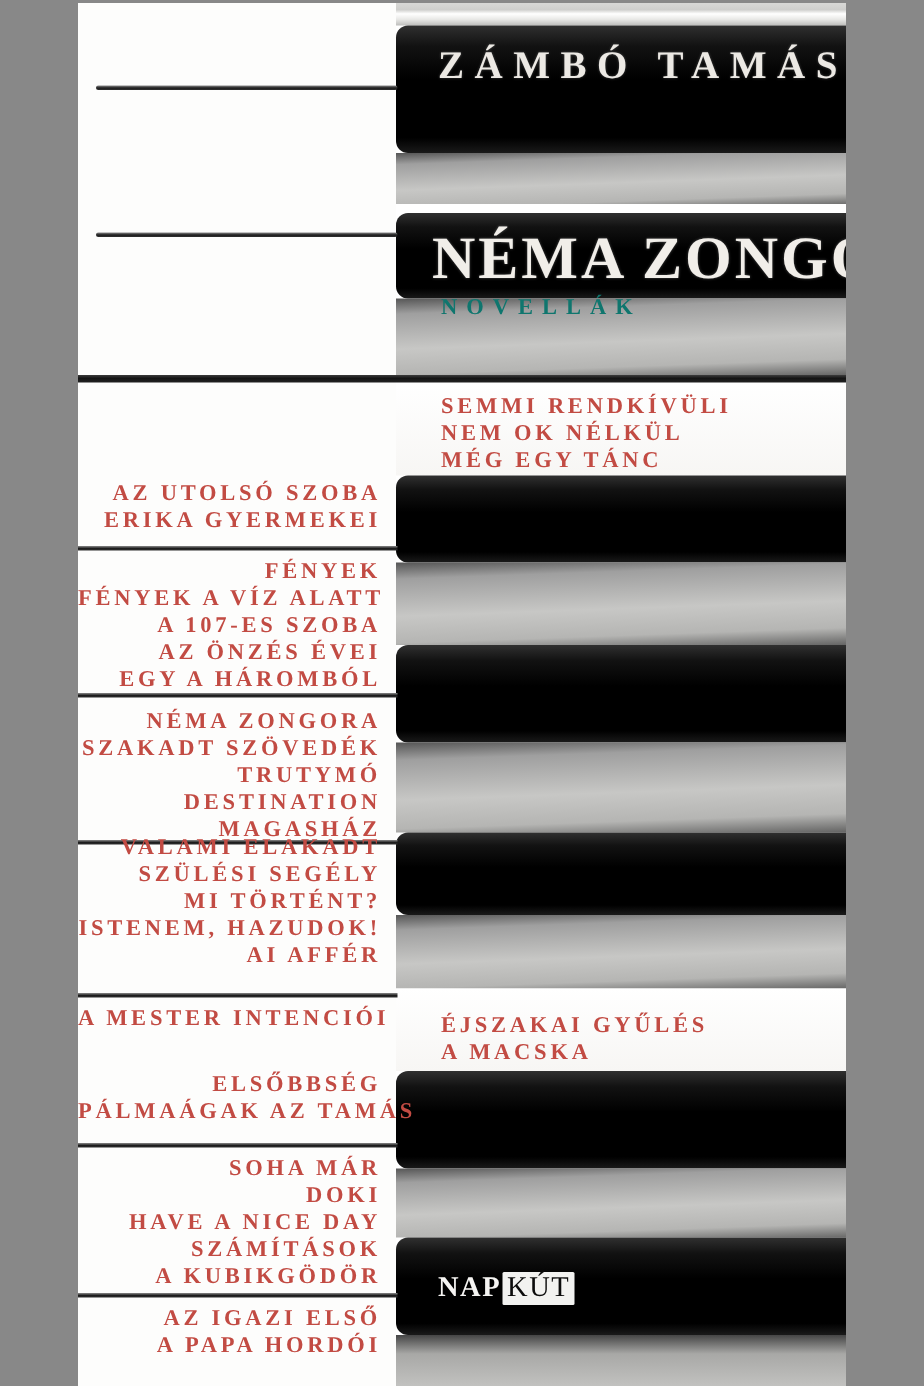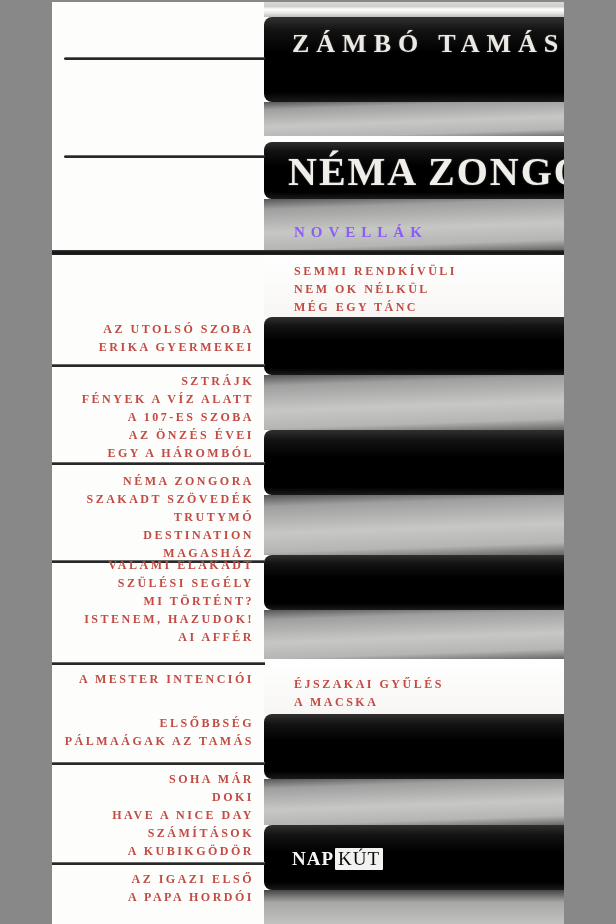--- a/index.html
+++ b/index.html
@@ -33,29 +33,29 @@
     position:absolute;left:240px;top:27px;
     font-size:26px;font-weight:700;letter-spacing:7px;
     color:#ece9e4;white-space:nowrap;text-shadow:0 0 2px rgba(255,255,255,.25);
   }
   .title{
     position:absolute;left:236px;top:146px;
     font-size:40px;font-weight:700;letter-spacing:2px;
     color:#f1eee9;white-space:nowrap;text-shadow:0 0 2px rgba(255,255,255,.3);
   }
   .subtitle{
-    position:absolute;left:242px;top:222px;
+    position:absolute;left:242px;top:195px;
     font-size:15px;font-weight:700;letter-spacing:6px;
-    color:#8b5cf6;white-space:nowrap;
+    color:#0f766e;white-space:nowrap;
   }
   .red-block{position:absolute;}
   .red-block.left{left:0;width:202px;text-align:right;}
   .red-block.right{left:242px;text-align:left;}
   .red-line{
-    font-size:12px;font-weight:700;line-height:18px;letter-spacing:2.5px;
+    font-size:15px;font-weight:700;line-height:18px;letter-spacing:2.5px;
     color:#c24b43;white-space:nowrap;
   }
   
   .logo{position:absolute;left:240px;top:846px;display:flex;align-items:flex-start;}
   .logo .nap{font-size:19px;font-weight:700;letter-spacing:1px;color:#f5f4f2;}
   .logo .kut{font-size:19px;font-weight:400;letter-spacing:1px;color:#0c0c0c;
     background:#f2f2f0;padding:0 3px;margin-left:1px;border-radius:1px;}
 </style>
 </head>
 <body>
@@ -94,21 +94,21 @@
 
   <div class="author">ZÁMBÓ TAMÁS</div>
   <div class="title">NÉMA ZONGORA</div>
   <div class="subtitle">NOVELLÁK</div>
 
   <div class="red-block left" style="top:318px">
     <div class="red-line">AZ UTOLSÓ SZOBA</div>
     <div class="red-line">ERIKA GYERMEKEI</div>
   </div>
   <div class="red-block left" style="top:370px">
-    <div class="red-line">SZTRÁJK</div>
+    <div class="red-line">FÉNYEK</div>
     <div class="red-line">FÉNYEK A VÍZ ALATT</div>
     <div class="red-line">A 107-ES SZOBA</div>
     <div class="red-line">AZ ÖNZÉS ÉVEI</div>
     <div class="red-line">EGY A HÁROMBÓL</div>
   </div>
   <div class="red-block left" style="top:470px">
     <div class="red-line">NÉMA ZONGORA</div>
     <div class="red-line">SZAKADT SZÖVEDÉK</div>
     <div class="red-line">TRUTYMÓ</div>
     <div class="red-line">DESTINATION</div>

